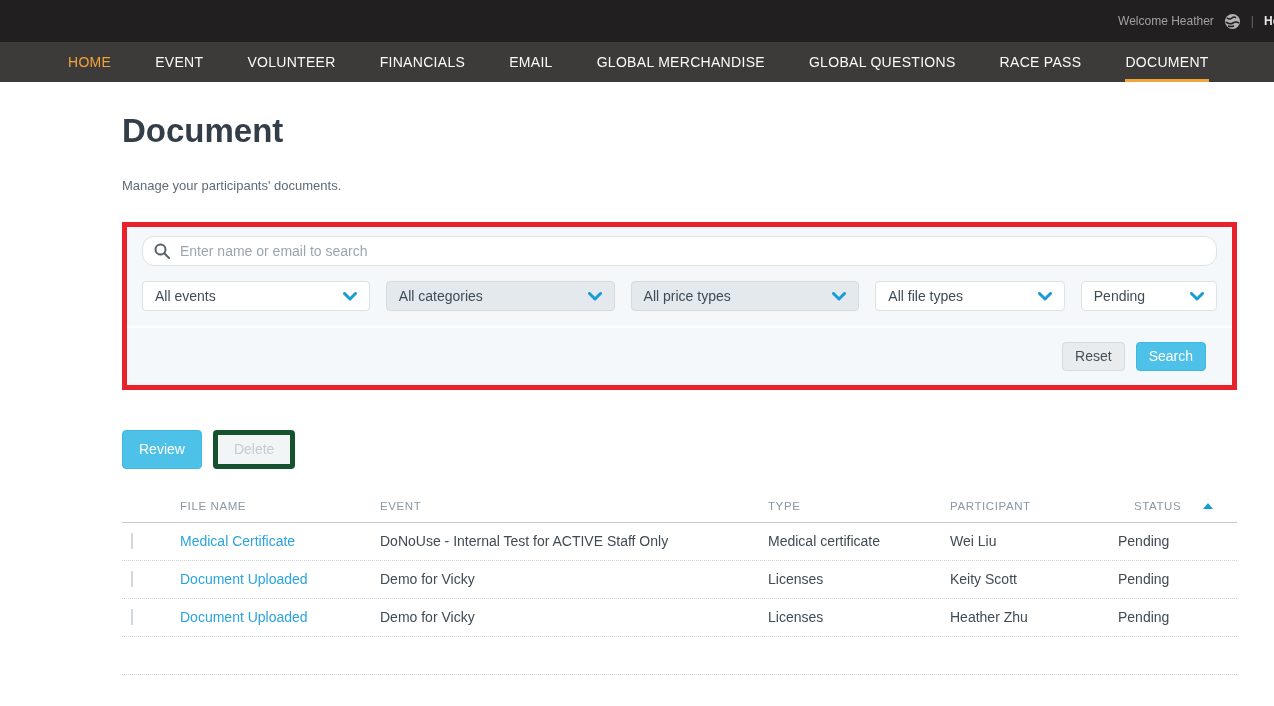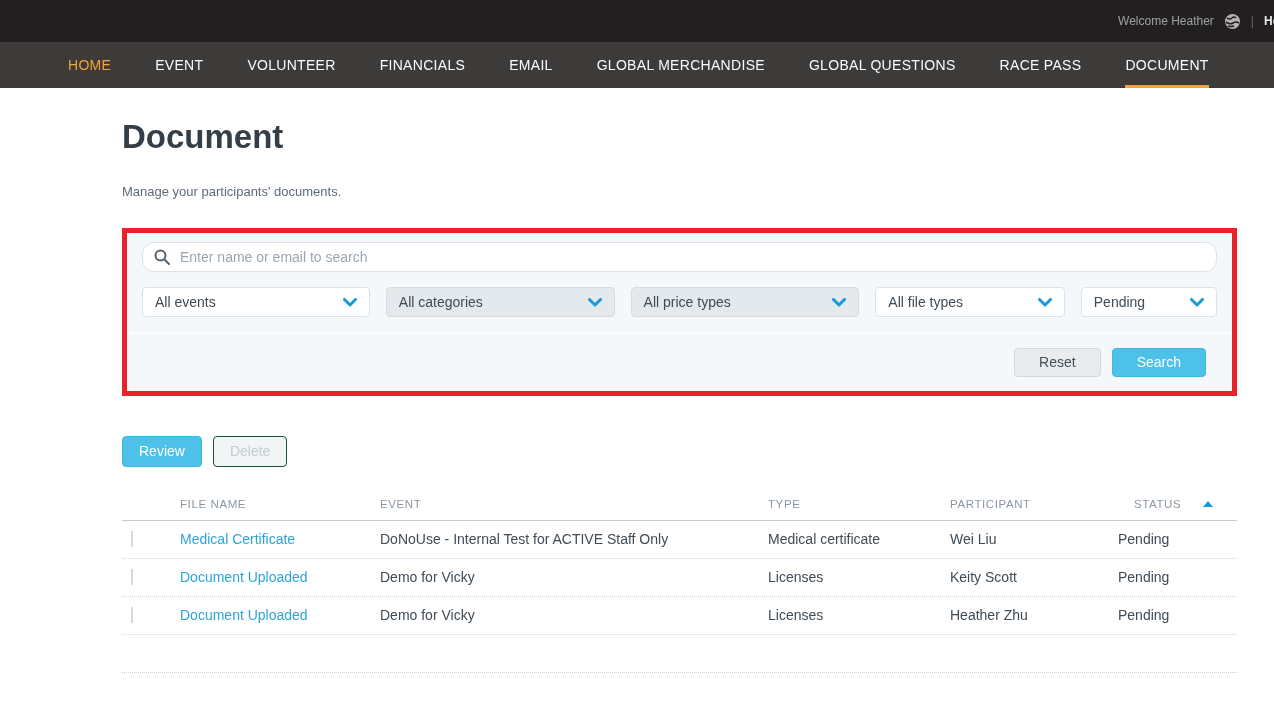--- a/index.html
+++ b/index.html
@@ -20,21 +20,21 @@
     display:flex; align-items:center; gap:10px;
     font-size:12px;
   }
   .welcome-text { color:#A2A1A0; font-weight:normal; }
   .globe-icon { width:17px; height:17px; display:inline-block; }
   .topbar-sep { color:#6A6866; }
   .help-link { color:#E9E8E7; font-weight:bold; }
 
   
   .navbar {
-    height:46px; background:#3D3B3A;
+    height:40px; background:#3D3B3A;
     display:flex; align-items:stretch; padding-left:68px; gap:44px;
   }
   .nav-item {
     display:flex; align-items:center;
     color:#FBFBFB; font-size:14px; letter-spacing:0.3px;
     border-top:3px solid transparent; border-bottom:3px solid transparent;
     cursor:pointer; white-space:nowrap;
   }
   .nav-item.highlight { color:#F2A33A; }
   .nav-item.active { border-bottom-color:#F2A33A; }
@@ -73,29 +73,29 @@
   .dd-filetypes { width:192px;padding-left:12px; }
   .dd-status { width:138px; }
   .chevron-down-icon { flex:0 0 auto; margin-left:8px; }
 
   .panel-footer {
     border-top:2px solid #FDFEFE; padding:14px 26px;
     display:flex; justify-content:flex-end; gap:11px;
   }
   .btn {
     font-family:"Liberation Sans", sans-serif;
-    font-size:14px; border-radius:4px; padding:5px 24px; cursor:pointer; line-height:1.2;
+    font-size:14px; border-radius:4px; padding:5px 12px; cursor:pointer; line-height:1.2;
   }
   .btn-reset { background:#E9ECEE; border:1px solid #D3D9DD; color:#444F59; }
   .btn-search { background:#4EC1E8; border:1px solid #3FB8E0; color:#ffffff; }
 
   
   .actions-row { margin-top:40px; display:flex; gap:11px; }
   .btn-review { background:#4EC1E8; border:1px solid #3FB8E0; color:#fff; padding:6px 16px; }
-  .btn-delete { background:#F2F5F6; border:1px solid #14532d; color:#C3CCD2; padding:6px 16px; }
+  .btn-delete { background:#F2F5F6; border:5px solid #14532d; color:#C3CCD2; padding:6px 16px; }
   .btn-delete.disabled { cursor:default; }
 
   
   .doc-table { margin-top:22px; width:1115px; font-size:14px; }
   .t-row {
     display:grid;
     grid-template-columns:58px 200px 388px 182px 168px 1fr;
     align-items:center;
   }
   .t-head {

